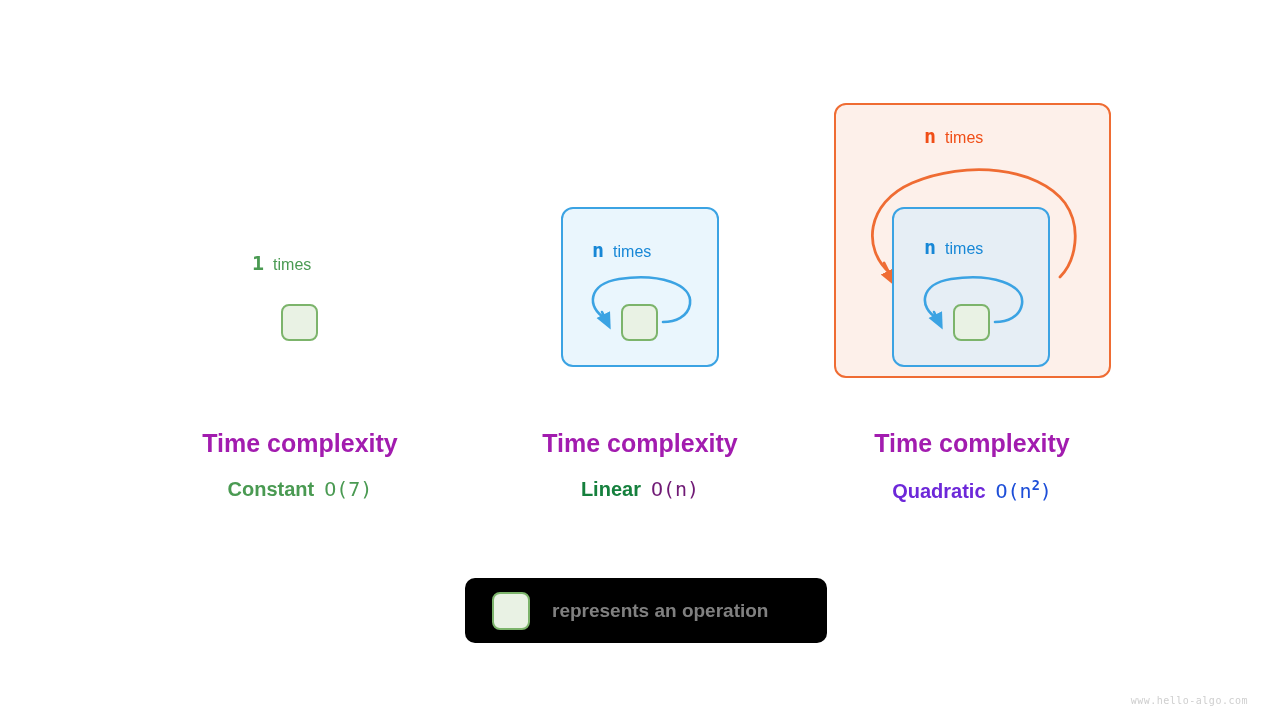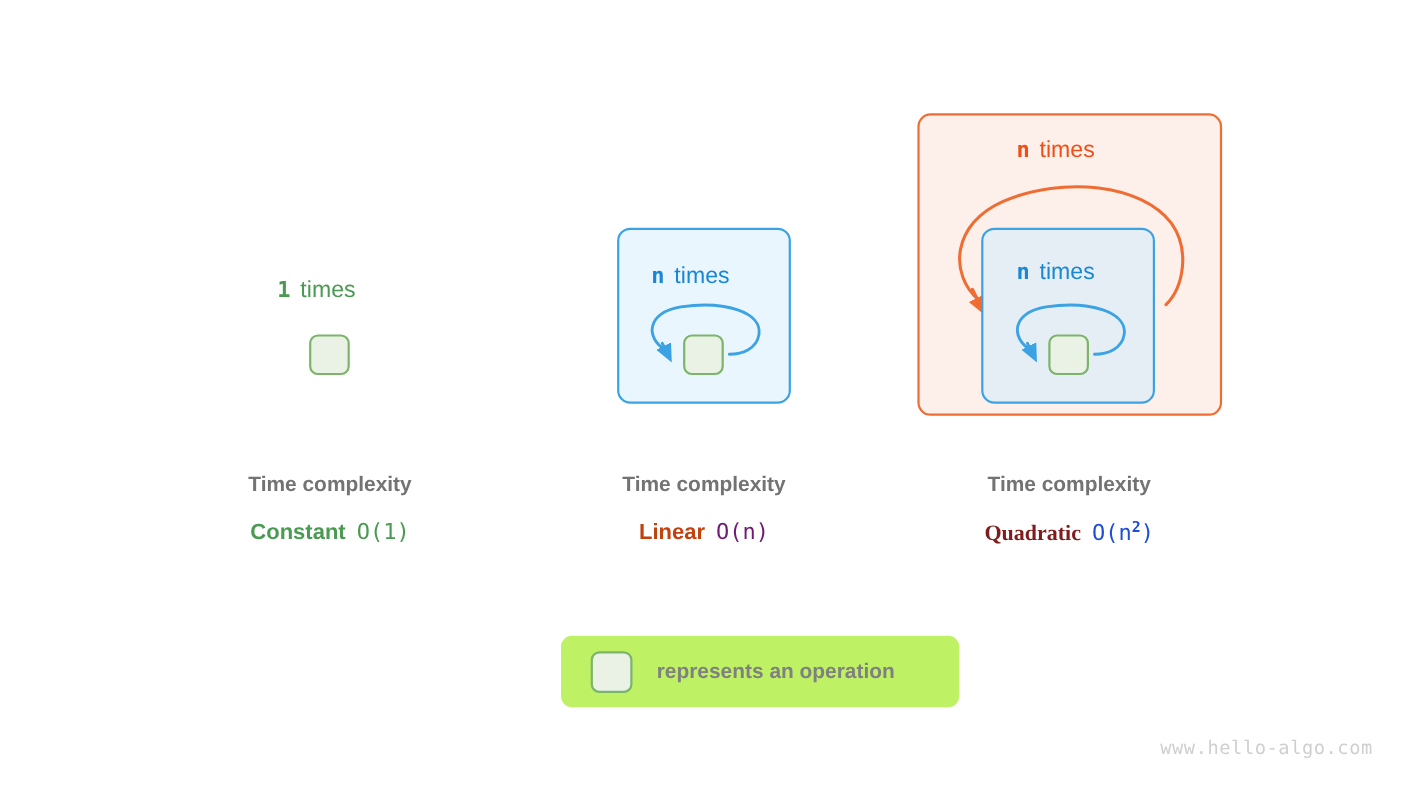--- a/index.html
+++ b/index.html
@@ -34,21 +34,21 @@
     gap: 9px;
   }
   .times-label .var {
     font-family: "DejaVu Sans Mono", monospace;
     font-weight: bold;
     font-size: 20px;
   }
   .times-label .word {
     font-family: "Liberation Sans", sans-serif;
     font-weight: normal;
-    font-size: 21px;
+    font-size: 16px;
   }
 
   
   .op-box {
     position: absolute;
     background: #e9f2e4;
     border: 2px solid #7cb46b;
     border-radius: 8px;
     box-sizing: border-box;
   }
@@ -73,22 +73,22 @@
 
   
   .caption-block {
     position: absolute;
     text-align: center;
     white-space: nowrap;
   }
   .caption-title {
     font-family: "Liberation Sans", sans-serif;
     font-weight: bold;
-    font-size: 19px;
-    color: #737373;
+    font-size: 25px;
+    color: #a21caf;
     line-height: 1;
   }
   .caption-value {
     margin-top: 23px;
     font-size: 20px;
     line-height: 1;
     white-space: nowrap;
   }
   .caption-value .name {
     font-family: "Liberation Sans", sans-serif;
@@ -107,25 +107,24 @@
     font-weight: bold;
   }
 
   
   #legend {
     position: absolute;
     left: 465px;
     top: 578px;
     width: 362px;
     height: 65px;
-    background: #bef264;
+    background: #000000;
     border-radius: 10px;
     display: flex;
     align-items: center;
-    margin-left: 45px;
   }
   #legend .swatch {
     position: relative;
     margin-left: 27px;
     width: 38px;
     height: 38px;
     background: #e9f2e4;
     border: 2px solid #7cb46b;
     border-radius: 8px;
     box-sizing: border-box;
@@ -136,23 +135,23 @@
     font-family: "Liberation Sans", sans-serif;
     font-weight: bold;
     font-size: 19px;
     color: #808080;
   }
 
   
   #watermark {
     position: absolute;
     right: 32px;
-    bottom: 30px;
+    bottom: 14px;
     font-family: "DejaVu Sans Mono", monospace;
-    font-size: 17px;
+    font-size: 10px;
     letter-spacing: 0.5px;
     color: #cfcfcf;
   }
 
   svg { overflow: visible; }
 </style>
 </head>
 <body>
 
 <div id="stage">
@@ -161,21 +160,21 @@
     <div class="times-label" style="left:252px; top:253px; color:#4a9a52;">
       <span class="var">1</span>
       <span class="word">times</span>
     </div>
     <div class="op-box" style="left:281px; top:304px; width:37px; height:37px;"></div>
   </div>
 
   <div class="caption-block" style="left:150px; top:431px; width:300px;">
     <div class="caption-title">Time complexity</div>
     <div class="caption-value">
-      <span class="name" style="color:#4a9a52;">Constant</span><span class="big-o" style="color:#4a9a52;">O(1)</span>
+      <span class="name" style="color:#4a9a52;">Constant</span><span class="big-o" style="color:#4a9a52;">O(7)</span>
     </div>
   </div>
 
   <div class="abs">
     <div class="loop-box blue" style="left:561px; top:207px; width:158px; height:160px;"></div>
 
     <div class="times-label" style="left:592px; top:240px; color:#1787d6;">
       <span class="var">n</span>
       <span class="word">times</span>
     </div>
@@ -189,21 +188,21 @@
       <path d="M 20,46 C 2,36 2,12 34,7 C 74,1 108,12 105,32 C 103,45 90,50 78,50" fill="none" stroke="#3ba3e3" stroke-width="2.6" stroke-linecap="round"></path>
       <path d="M 17,40 L 22,50" fill="none" stroke="#3ba3e3" stroke-width="2.6" stroke-linecap="round" marker-end="url(#arrow-blue)"></path>
     </svg>
 
     <div class="op-box" style="left:621px; top:304px; width:37px; height:37px;"></div>
   </div>
 
   <div class="caption-block" style="left:490px; top:431px; width:300px;">
     <div class="caption-title">Time complexity</div>
     <div class="caption-value">
-      <span class="name" style="color:#c2410c;text-align:right;">Linear</span><span class="big-o" style="color:#701a75;">O(n)</span>
+      <span class="name" style="color:#15803d;text-align:right;">Linear</span><span class="big-o" style="color:#701a75;">O(n)</span>
     </div>
   </div>
 
   <div class="abs">
     <div class="loop-box orange" style="left:834px; top:103px; width:277px; height:275px;"></div>
 
     <div class="times-label" style="left:924px; top:126px; color:#f04e17;">
       <span class="var">n</span>
       <span class="word">times</span>
     </div>
@@ -229,21 +228,21 @@
       <path d="M 20,46 C 2,36 2,12 34,7 C 74,1 108,12 105,32 C 103,45 90,50 78,50" fill="none" stroke="#3ba3e3" stroke-width="2.6" stroke-linecap="round"></path>
       <path d="M 17,40 L 22,50" fill="none" stroke="#3ba3e3" stroke-width="2.6" stroke-linecap="round" marker-end="url(#arrow-blue)"></path>
     </svg>
 
     <div class="op-box" style="left:953px; top:304px; width:37px; height:37px;"></div>
   </div>
 
   <div class="caption-block" style="left:822px; top:431px; width:300px;">
     <div class="caption-title">Time complexity</div>
     <div class="caption-value">
-      <span class="name" style="color:#7f1d1d;font-family:Liberation Serif, serif;">Quadratic</span><span class="big-o" style="color:#1d4ed8;"><span>O(n</span><sup>2</sup><span>)</span></span>
+      <span class="name" style="color:#6d28d9;">Quadratic</span><span class="big-o" style="color:#1d4ed8;"><span>O(n</span><sup>2</sup><span>)</span></span>
     </div>
   </div>
 
   <div id="legend">
     <div class="swatch"></div>
     <div class="legend-text">represents an operation</div>
   </div>
 
   <div id="watermark">www.hello-algo.com</div>
 

